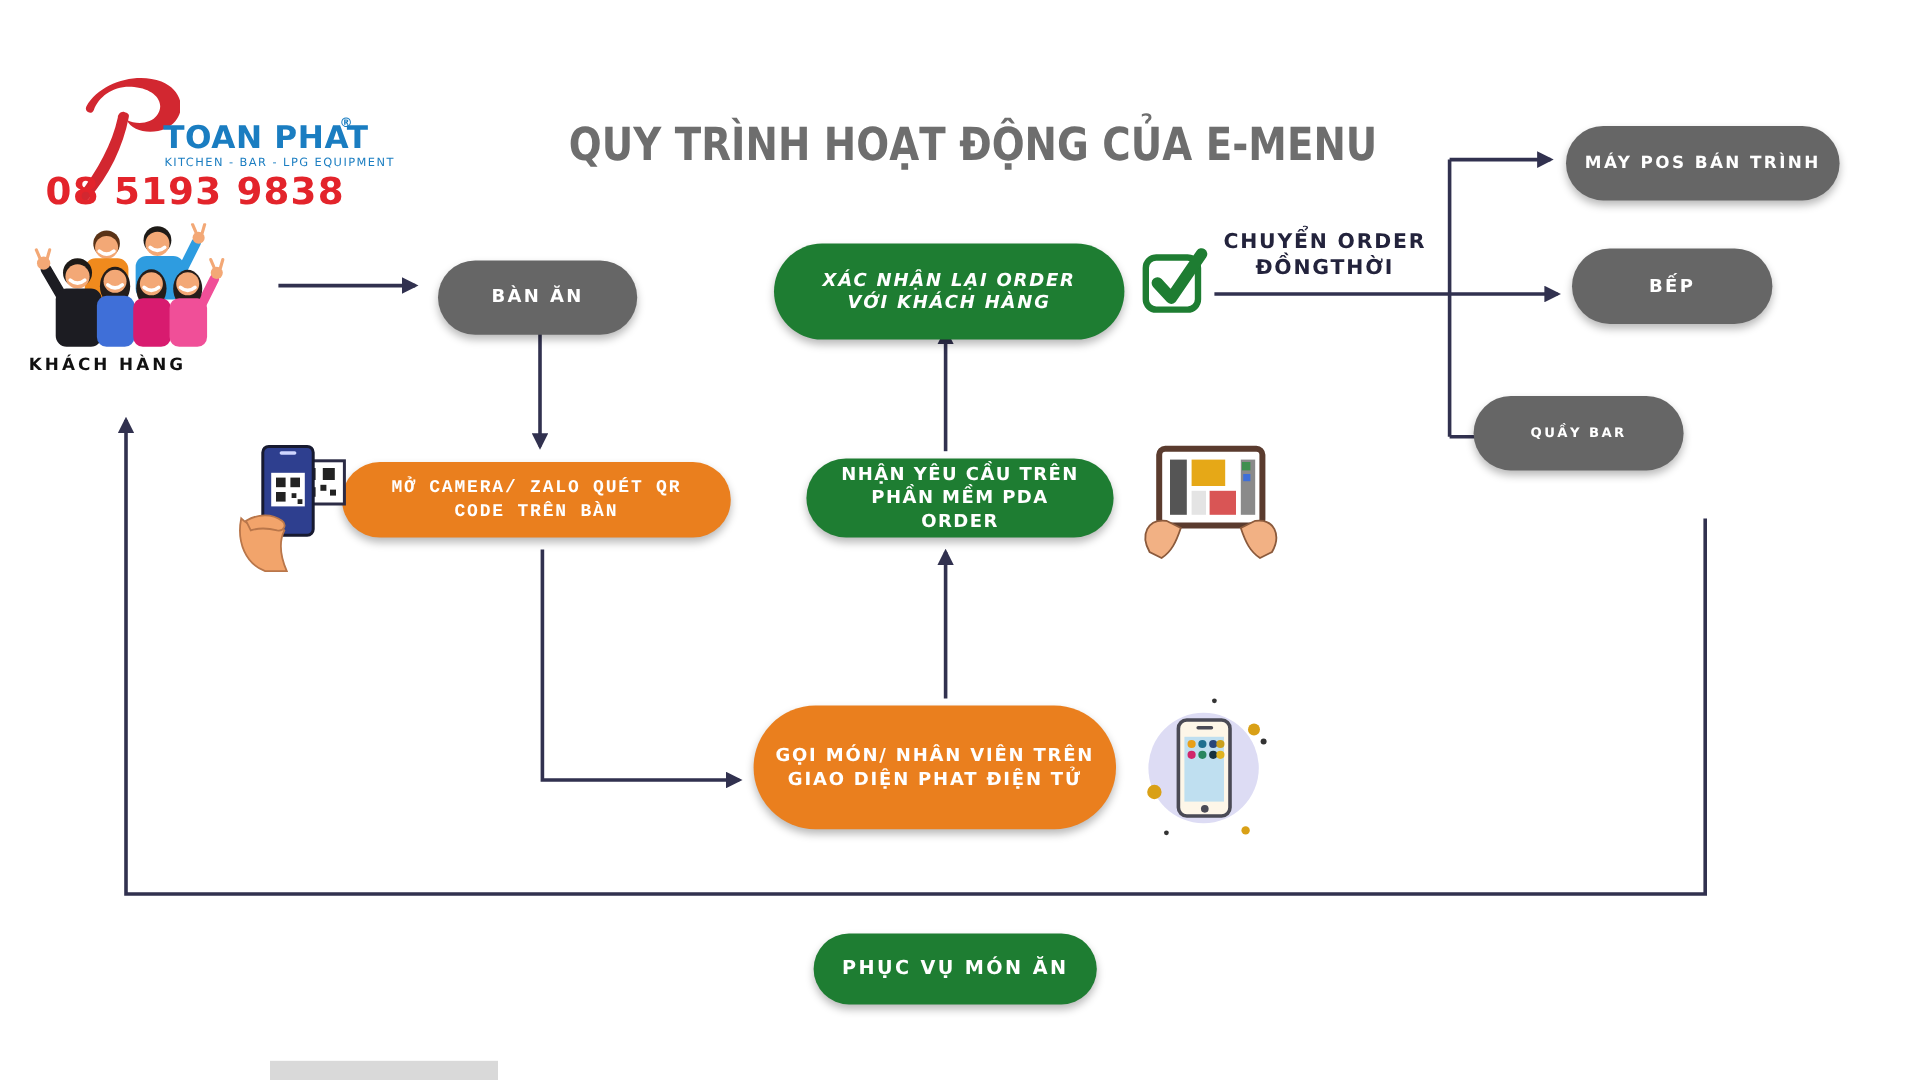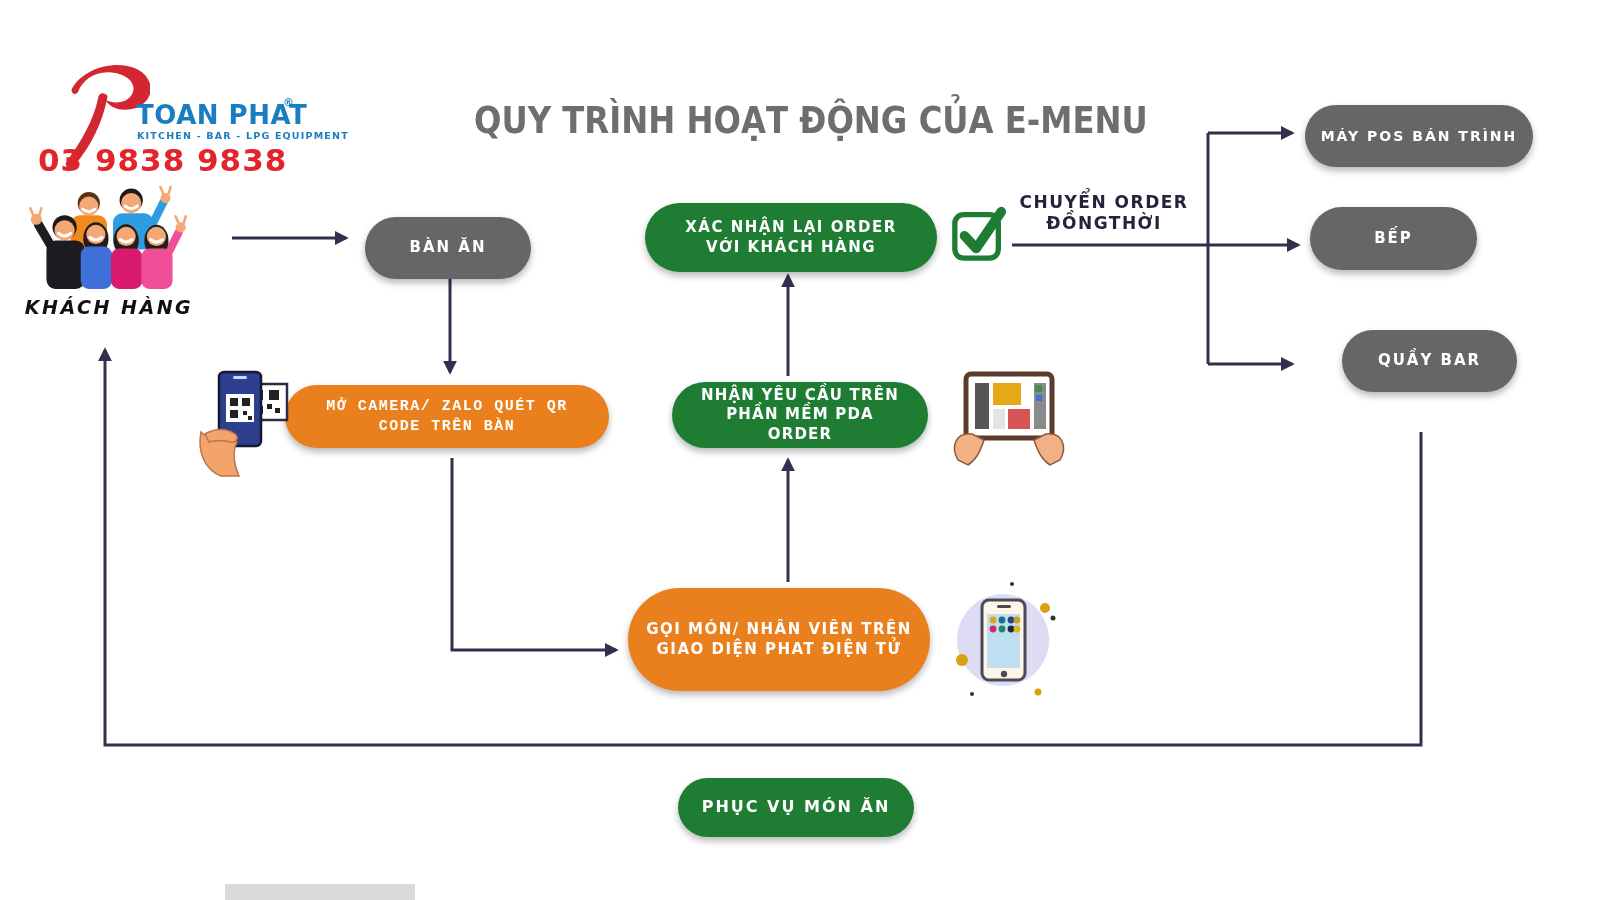--- a/index.html
+++ b/index.html
@@ -11,40 +11,40 @@
   .canvas{position:relative; width:1600px; height:900px; background:#ffffff; overflow:hidden;}
   .connectors{position:absolute; left:0; top:0; z-index:1;}
   .cline{stroke:var(--line); stroke-width:3; fill:none;}
   .pill{position:absolute; z-index:2; display:flex; align-items:center; justify-content:center;
         color:#fff; font-weight:bold; text-align:center; border-radius:999px;
         box-shadow:0 4px 7px rgba(0,0,0,.28); line-height:1.3;}
   .gray{background:var(--gray-node);}
   .green{background:var(--green);}
   .orange{background:var(--orange);}
   #node-table{left:365px; top:205px; width:166px; height:62px; font-size:15px; letter-spacing:2px;margin-top:12px;}
-  #node-confirm{left:645px; top:203px; width:292px; height:69px; font-size:15px; letter-spacing:1.5px; padding:0 20px;}
+  #node-confirm{left:645px; top:203px; width:292px; height:80px; font-size:15px; letter-spacing:1.5px; padding:0 20px;font-style:italic;}
   #node-pos{left:1305px; top:105px; width:228px; height:62px; font-size:14px; letter-spacing:2px;}
   #node-kitchen{left:1310px; top:207px; width:167px; height:63px; font-size:15px; letter-spacing:2px;}
-  #node-bar{left:1342px; top:330px; width:175px; height:62px; font-size:15px; letter-spacing:2px;}
+  #node-bar{left:1228px; top:330px; width:175px; height:62px; font-size:11px; letter-spacing:2px;}
   #node-scan{left:285px; top:385px; width:324px; height:63px; font-size:15px; letter-spacing:1.5px; padding:0 28px;font-family:Liberation Mono, monospace;}
   #node-receive{left:672px; top:382px; width:256px; height:66px; font-size:15px; letter-spacing:1.2px; padding:0 23px;}
   #node-order{left:628px; top:588px; width:302px; height:103px; font-size:15px; letter-spacing:1.5px; padding:0 12px;}
   #node-serve{left:678px; top:778px; width:236px; height:59px; font-size:16px; letter-spacing:2px;}
   .icon{position:absolute; z-index:2;}
   #logo{position:absolute; left:36px; top:58px; width:260px; height:125px; z-index:2;}
   #logo .swoosh{position:absolute; left:14px; top:0; width:100px; height:118px;}
   #brand-name{position:absolute; left:100px; top:42px; font-size:26px; font-weight:bold; color:var(--brand-blue); letter-spacing:.5px; white-space:nowrap;text-align:right;}
   #brand-reg{position:absolute; left:247px; top:38px; font-size:11px; font-weight:bold; color:var(--brand-blue);}
-  #brand-tagline{position:absolute; left:101px; top:72px; font-size:9.5px; font-weight:bold; color:var(--brand-blue); letter-spacing:1.2px; white-space:nowrap;}
+  #brand-tagline{position:absolute; left:101px; top:72px; font-size:9.5px; font-weight:normal; color:var(--brand-blue); letter-spacing:1.2px; white-space:nowrap;}
   #brand-phone{position:absolute; left:2px; top:84px; font-size:31px; font-weight:bold; color:var(--brand-red); letter-spacing:1px; white-space:nowrap;}
   #title{position:absolute; left:420px; top:98px; width:720px; text-align:center; z-index:2;
          font-size:38px; font-weight:bold; color:var(--title-gray); transform:scaleX(.85); transform-origin:center; white-space:nowrap;}
   #customers{left:28px; top:186px; width:162px; height:111px;}
-  #customer-label{position:absolute; left:24px; top:296px; width:170px; text-align:center; z-index:2;
-                  font-size:19px; font-weight:bold; font-style:italic; color:#111; letter-spacing:2.5px; white-space:nowrap;}
+  #customer-label{position:absolute; left:24px; top:296px; width:170px; z-index:2;
+                  font-size:14px; font-weight:bold; color:#111; letter-spacing:2.5px; white-space:nowrap;}
   #transfer-label{position:absolute; left:1018px; top:192px; width:172px; text-align:center; z-index:2;
                   font-size:17px; font-weight:bold; color:var(--text-dark); letter-spacing:1.5px; line-height:1.25;}
   #checkbox{left:950px; top:200px; width:58px; height:62px;}
   #qr-scan{left:193px; top:358px; width:100px; height:122px;}
   #tablet{left:948px; top:368px; width:122px; height:100px;}
   #smartphone{left:950px; top:572px; width:112px; height:132px;}
   #bottom-strip{position:absolute; left:225px; top:884px; width:190px; height:16px; background:#d9d9d9; z-index:2;}
 </style>
 </head>
 <body>
@@ -71,21 +71,21 @@
   </svg>
 
   <div id="logo">
     <svg class="swoosh" viewBox="0 0 110 130">
       <path fill="#d22730" d="M24,34 C36,12 70,2 93,11 C115,20 117,44 97,54 C84,60 66,57 61,46 C70,51 83,50 89,42 C97,31 88,18 68,16 C50,14 36,24 31,37 C29,42 22,39 24,34 Z"></path>
       <path fill="#d22730" d="M63,44 C58,70 45,98 26,119 C22,123 15,120 18,114 C34,93 48,68 53,44 C53,41 56,38 59,39 C62,40 64,41 63,44 Z"></path>
     </svg>
     <div id="brand-name">TOAN PHAT</div>
     <div id="brand-reg">®</div>
     <div id="brand-tagline">KITCHEN - BAR - LPG EQUIPMENT</div>
-    <div id="brand-phone">03 9838 9838</div>
+    <div id="brand-phone">08 5193 9838</div>
   </div>
 
   <div id="title">QUY TRÌNH HOẠT ĐỘNG CỦA E-MENU</div>
 
   <svg id="customers" class="icon" viewBox="0 0 160 110">
 
     <circle cx="60" cy="17" r="11" fill="#5a3317"></circle>
     <circle cx="60" cy="20" r="9.5" fill="#f3a876"></circle>
     <path d="M54,23 q6,5 12,0" stroke="#fff" stroke-width="3" fill="none" stroke-linecap="round"></path>
     <rect x="42" y="29" width="36" height="34" rx="9" fill="#f08a1d"></rect>

